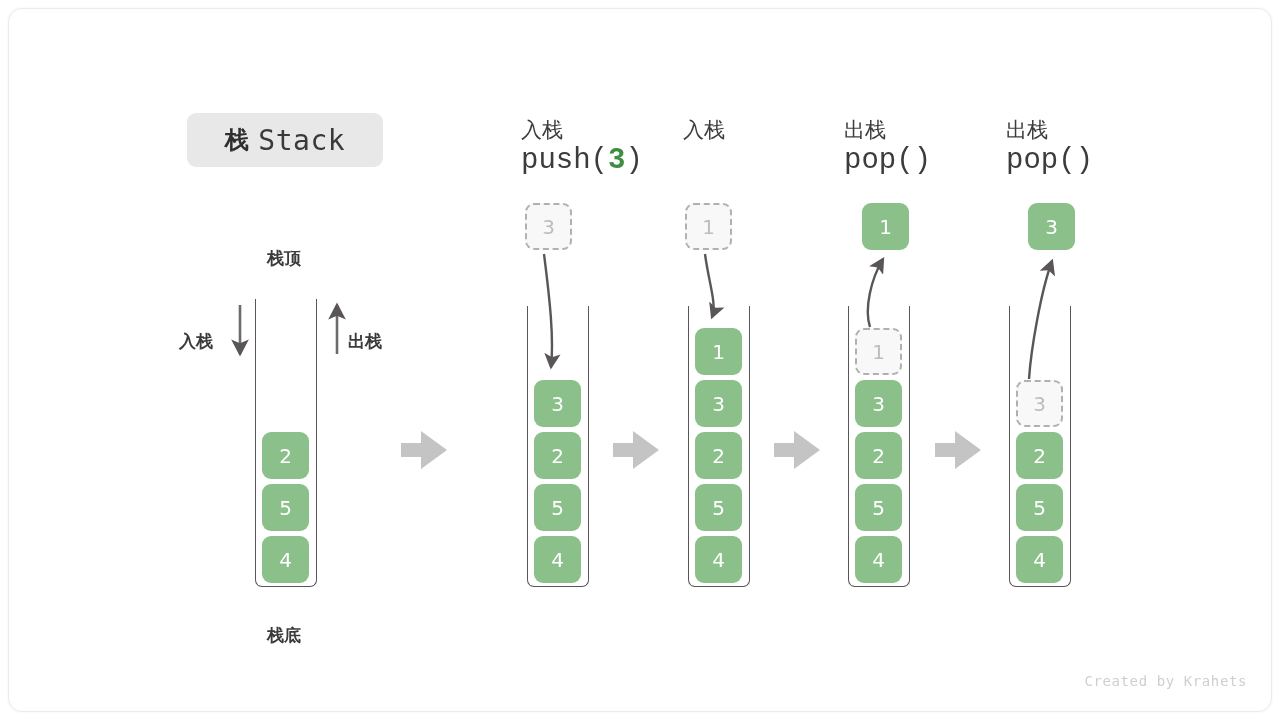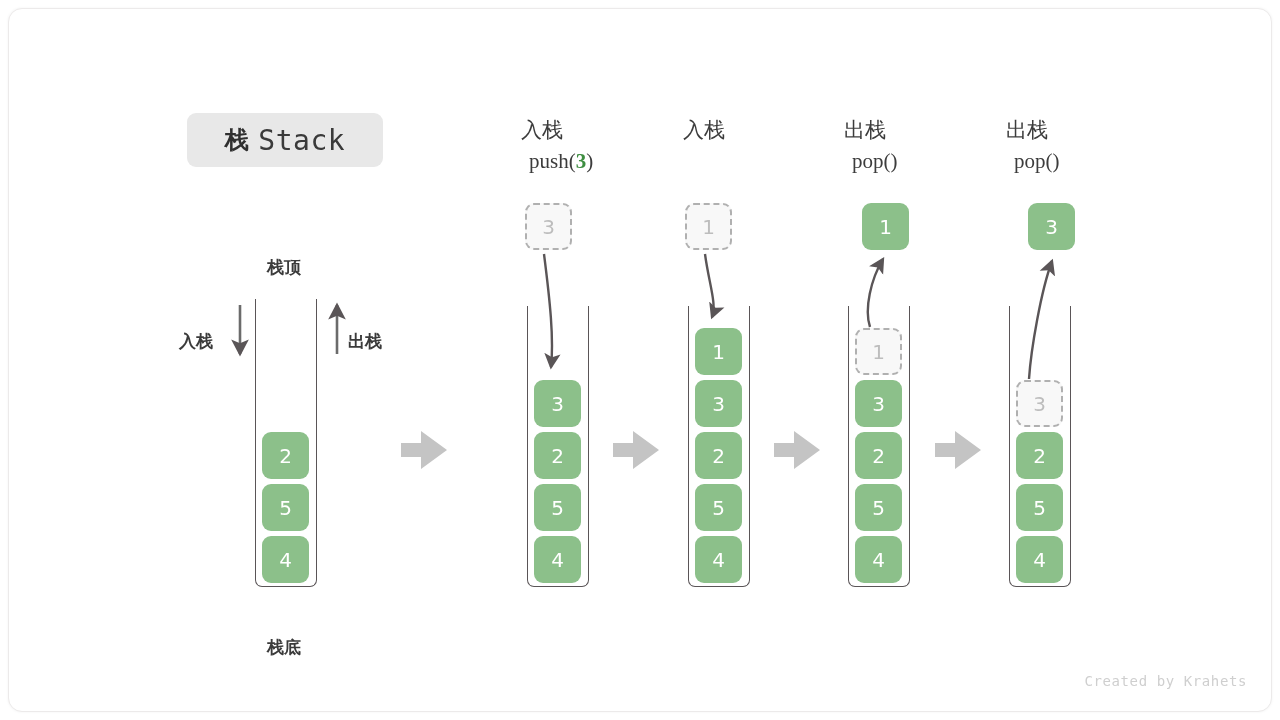--- a/index.html
+++ b/index.html
@@ -76,26 +76,25 @@
   }
   .col-head .hd-cn {
     display: block;
     font-family: "DejaVu Sans", sans-serif;
     font-size: 21px;
     color: #3c3c3c;
     line-height: 30px;
   }
   .col-head .hd-code {
     display: block;
-    font-family: Liberation Serif, serif;
-    font-size: 21px;
+    font-family: Liberation Mono, monospace;
+    font-size: 29px;
     color: #3c3c3c;
     line-height: 32px;
     letter-spacing: 0px;
-    margin-left: 8px;
   }
   .col-head .hd-code .arg {
     color: #3e8e41;
     font-weight: bold;
   }
 
   
   .stack {
     position: absolute;
     width: 62px;
@@ -157,22 +156,22 @@
 </head>
 <body>
 
 <div id="card">
 
   <div id="title-badge">
     <span class="t-cn">栈</span>
     <span class="t-en">Stack</span>
   </div>
 
-  <div class="cn-label" style="left:258px; top:247px;">栈顶</div>
-  <div class="cn-label" style="left:258px; top:615px;margin-top:12px;">栈底</div>
+  <div class="cn-label" style="left:258px; top:238px;">栈顶</div>
+  <div class="cn-label" style="left:258px; top:615px;">栈底</div>
   <div class="cn-label" style="left:170px; top:321px;">入栈</div>
   <div class="cn-label" style="left:339px; top:321px;">出栈</div>
 
   <div class="stack" style="left:246px; top:290px; height:288px;"></div>
   <div class="cell filled" style="left:253px; top:423px;">2</div>
   <div class="cell filled" style="left:253px; top:475px;">5</div>
   <div class="cell filled" style="left:253px; top:527px;">4</div>
 
   <div class="col-head" style="left:512px; top:106px;">
     <span class="hd-cn">入栈</span>

